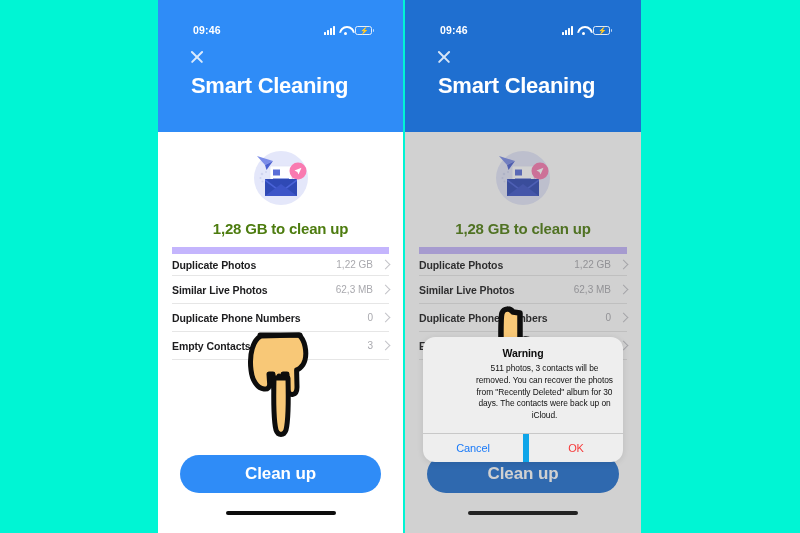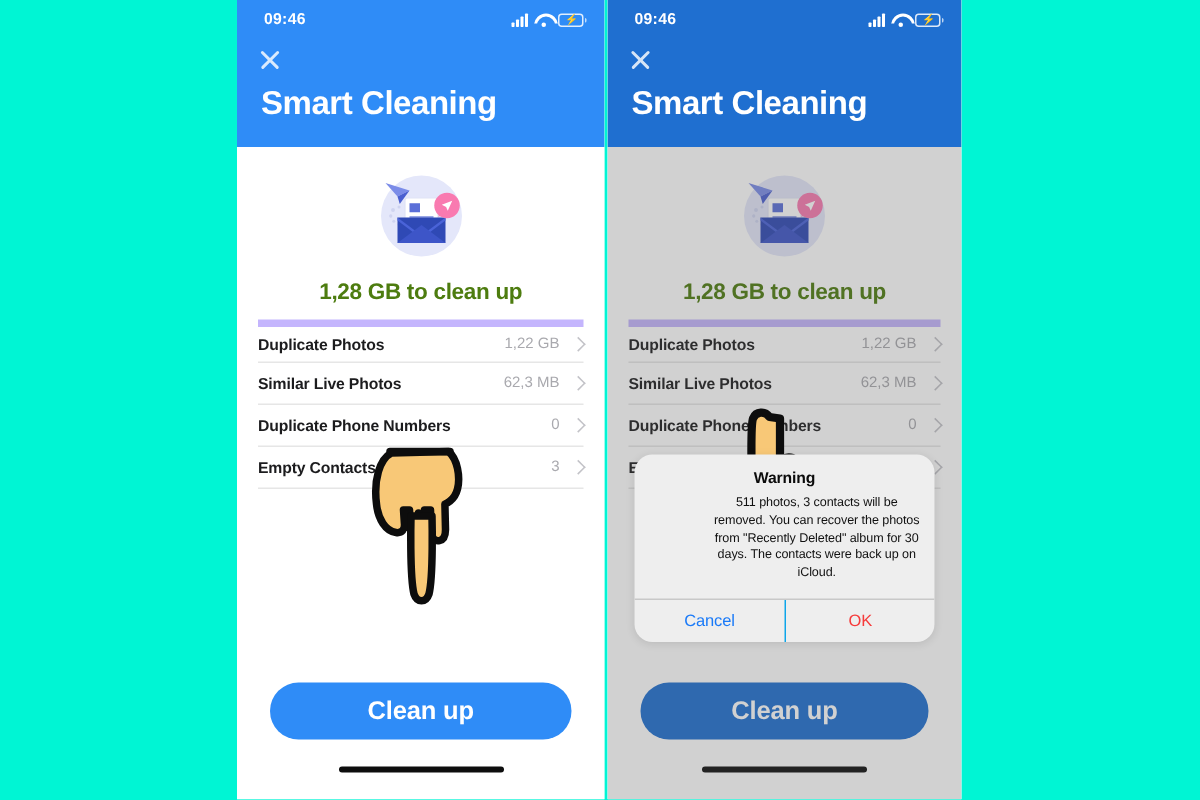--- a/index.html
+++ b/index.html
@@ -30,21 +30,21 @@
     background:rgba(90,90,90,0.28);
     z-index:40;
     pointer-events:none;
   }
 
   
   .hdr {
     background:#2f8cf7;
     color:#fff;
     flex:0 0 auto;
-    padding:0;
+    padding:17px;
     position:relative;
     z-index:10;
   }
   .phone.right .hdr { background:#1f6fd0; }
 
   .statusbar {
     height:26px;
     display:flex;
     align-items:center;
     justify-content:space-between;
@@ -131,21 +131,21 @@
     letter-spacing:-0.2px;
   }
 
   .list { padding:0 14px; }
   .row {
     height:28px;
     display:flex; align-items:center;
     border-top:1px solid #e6e6e6;
     cursor:pointer;
   }
-  .row:first-child{ border-top:5px solid #c4b5fd; }
+  .row:first-child{ border-top:7px solid #c4b5fd; }
   .row-label {
     flex:1 1 auto;
     font-size:10.5px;
     font-weight:bold;
     color:#1c1c1e;
     letter-spacing:-0.1px;
   }
   .row-val {
     font-size:10px;
     color:#a9a9ae;
@@ -223,21 +223,21 @@
     flex:1 1 50%;
     display:flex; align-items:center; justify-content:center;
     font-family:"Liberation Sans", sans-serif;
     font-size:11px;
     background:transparent;
     border:none;
     cursor:pointer;
     letter-spacing:-0.1px;
   }
   .alert-btn.cancel { color:#1a7af8; }
-  .alert-btn.ok { color:#f63b3b; border-left:1px solid #0ea5e9;text-align:right; }
+  .alert-btn.ok { color:#f63b3b; border-left:6px solid #0ea5e9;text-align:right; }
 </style>
 </head>
 <body>
 
 <div class="stage">
 
   <div class="phone left">
 
     <div class="hdr">
       <div class="statusbar">

